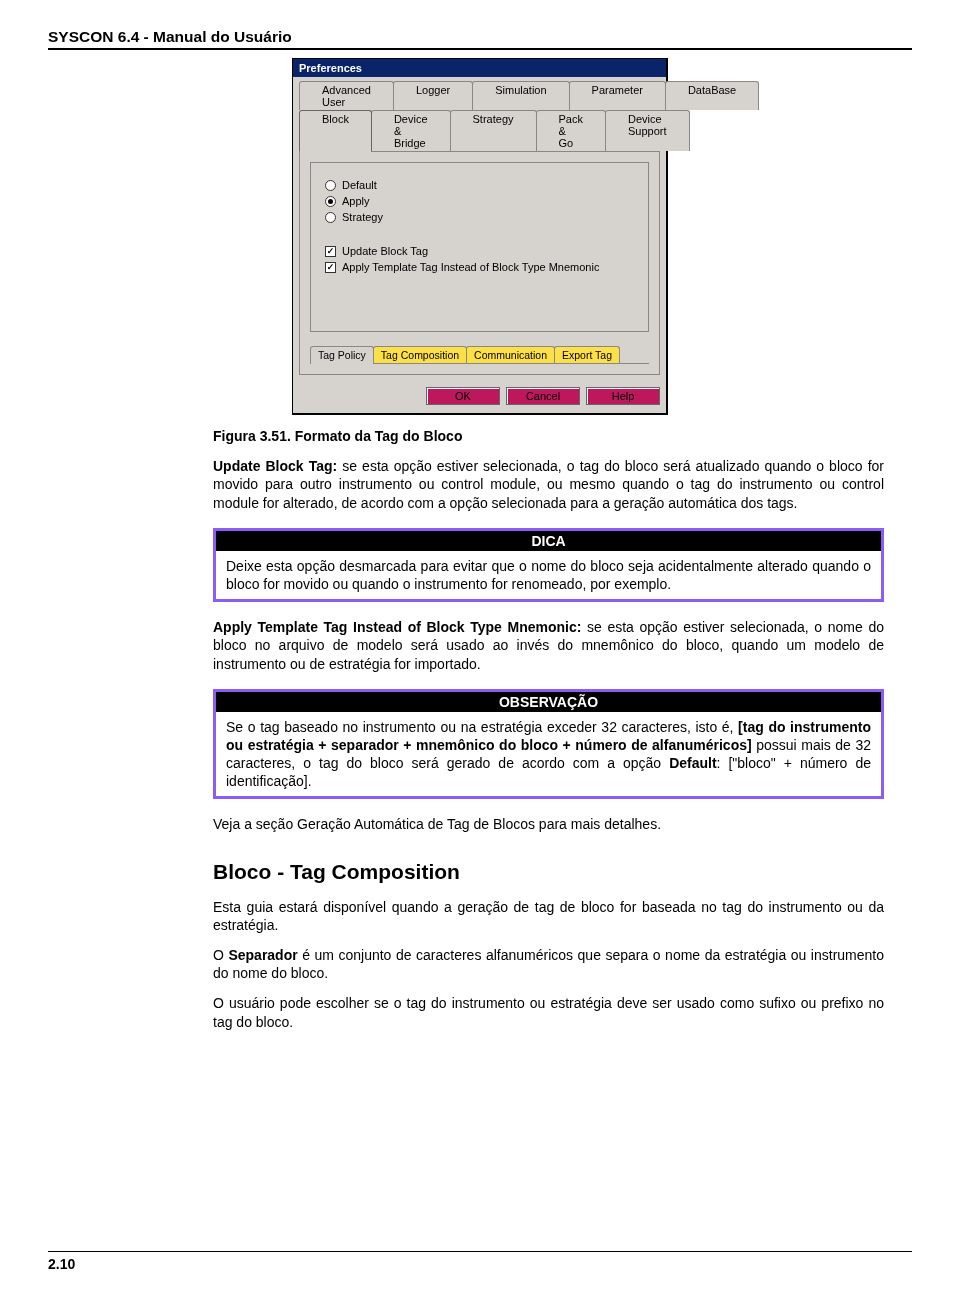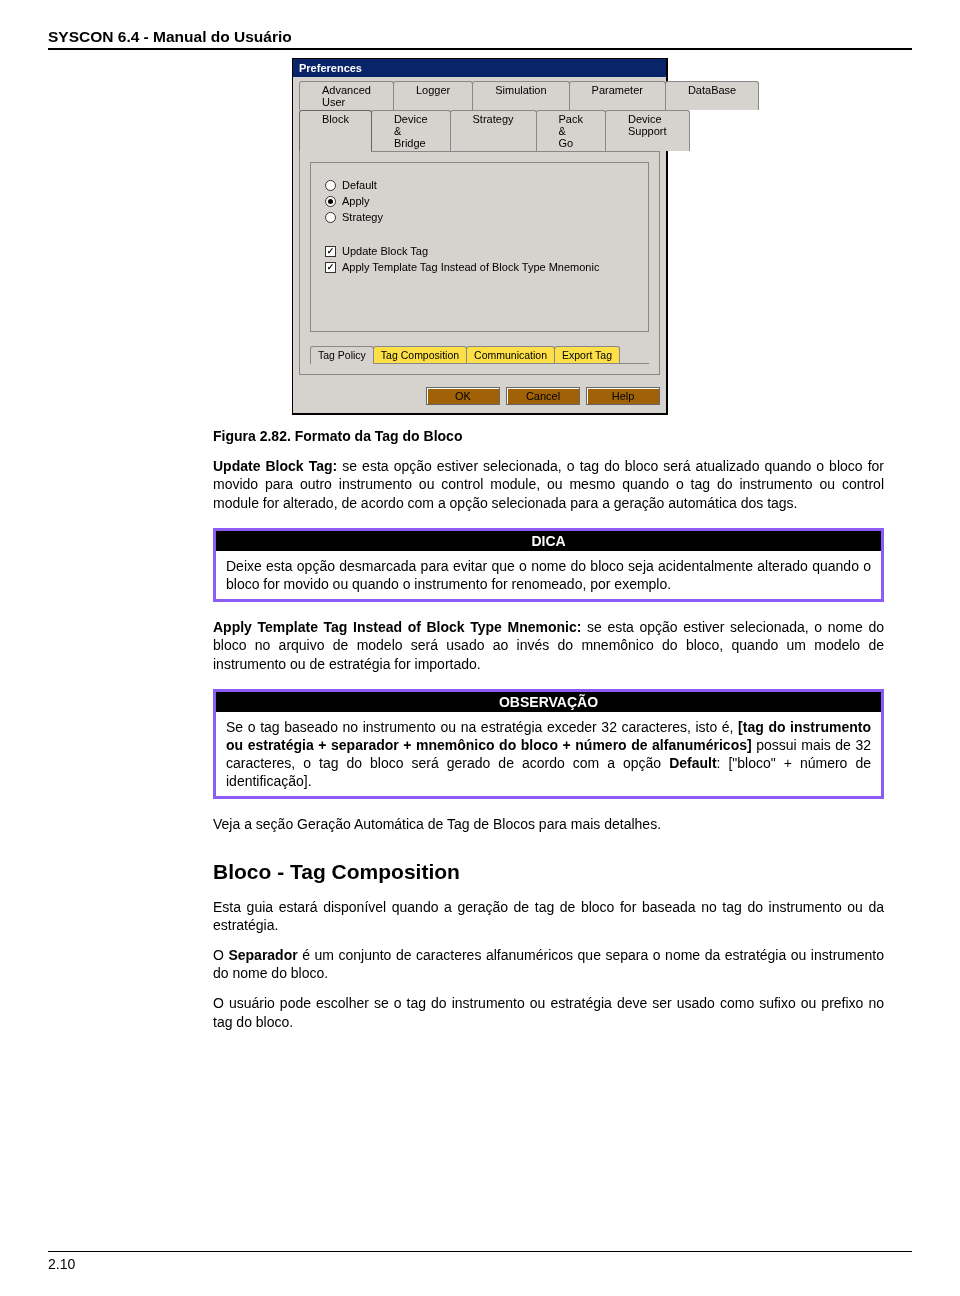--- a/index.html
+++ b/index.html
@@ -110,21 +110,21 @@
     border:1px solid #888;border-bottom:none;background:#fde047;
     padding:2px 7px;font-size:10.5px;margin-right:-1px;border-radius:3px 3px 0 0;
     position:relative;
   }
   .itab.active{background:#d6d3ce;z-index:2;}
   .itab.active::after{content:"";position:absolute;left:0;right:0;bottom:-1px;height:2px;background:#d6d3ce;}
   .dialog-buttons{
     display:flex;justify-content:flex-end;gap:6px;padding:6px 6px 8px;
   }
   .dlgbtn{
-    background:#a16207;border:1px solid #666;
+    background:#be185d;border:1px solid #666;
     padding:2px 0;width:74px;text-align:center;font-size:11px;
     box-shadow: inset 1px 1px 0 #fff;
   }
 
   .caption{
     text-align:center;font-weight:bold;margin:8px 0 12px;
   }
   .content-inset{
     margin-left:165px;
     margin-right:28px;
@@ -143,21 +143,21 @@
   }
   h2.section-title{
     font-size:21px;font-weight:bold;margin:26px 0 14px;
   }
   .page-footer{
     position:relative;
     margin-top:220px;
     border-top:1px solid #000;
     padding-top:4px;
     font-size:14px;
-    font-weight:normal;
+    font-weight:bold;
   }
 </style>
 </head>
 <body>
 
 <div class="page">
   <div class="doc-header">SYSCON 6.4 - Manual do Usuário</div>
 
   <div class="figure-wrap">
     <div class="dialog">
@@ -215,21 +215,21 @@
 
       <div class="dialog-buttons">
         <span class="dlgbtn">OK</span>
         <span class="dlgbtn">Cancel</span>
         <span class="dlgbtn">Help</span>
       </div>
     </div>
   </div>
 
   <div class="content-inset">
-    <p class="caption">Figura 2.82. Formato da Tag do Bloco</p>
+    <p class="caption">Figura 3.51. Formato da Tag do Bloco</p>
 
     <p>
       <b>Update Block Tag:</b><span> se esta opção estiver selecionada, o tag do bloco será atualizado quando o bloco for movido para outro instrumento ou control module, ou mesmo quando o tag do instrumento ou control module for alterado, de acordo com a opção selecionada para a geração automática dos tags.</span>
     </p>
 
     <div class="note-box">
       <div class="note-title">DICA</div>
       <div class="note-body">Deixe esta opção desmarcada para evitar que o nome do bloco seja acidentalmente alterado quando o bloco for movido ou quando o instrumento for renomeado, por exemplo.</div>
     </div>
 

